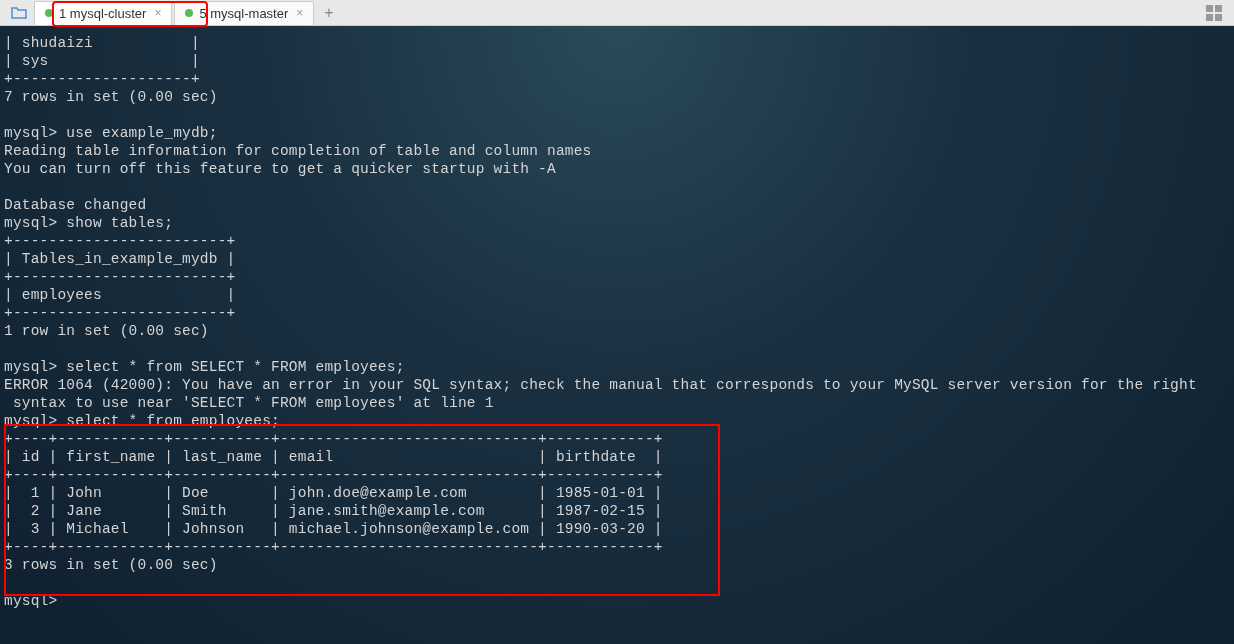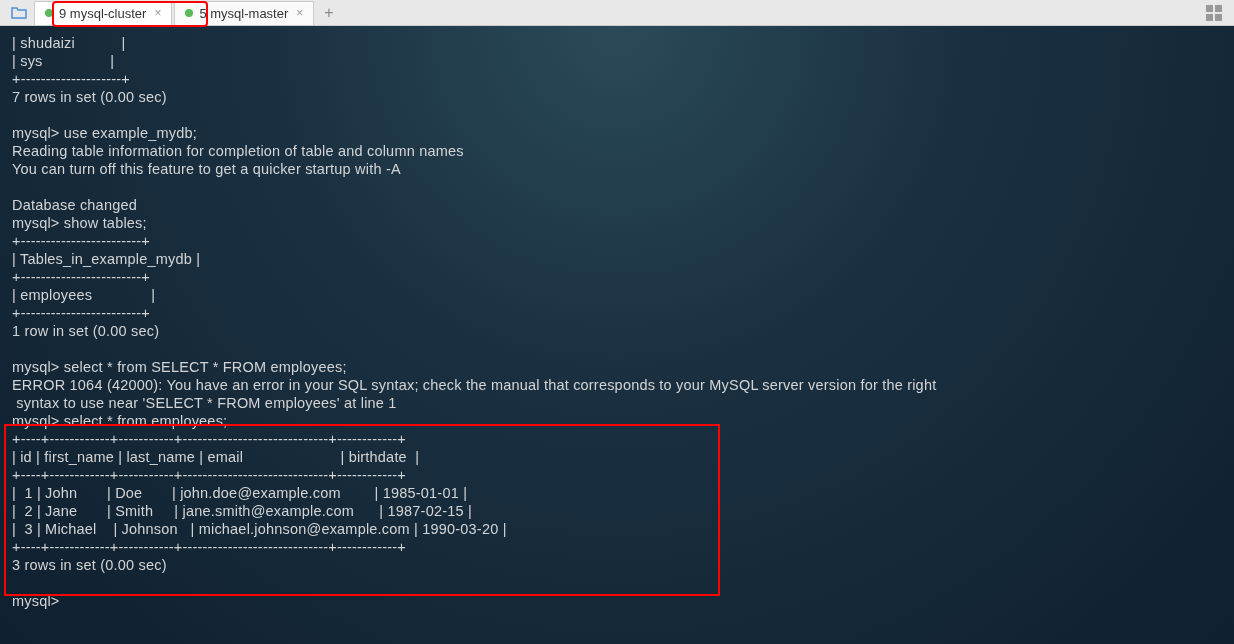--- a/index.html
+++ b/index.html
@@ -92,26 +92,26 @@
     .grid-icon div {
       background: #999;
     }
     .terminal-container {
       position: relative;
       height: 618px;
       background: radial-gradient(ellipse at center top, #2a4a5a 0%, #1a3040 40%, #0f2030 100%);
       overflow: hidden;
     }
     .terminal {
-      font-family: Liberation Sans, sans-serif;
+      font-family: Liberation Mono, monospace;
       font-size: 14.5px;
       line-height: 18px;
       color: #d4d4d4;
       white-space: pre;
-      padding: 8px 12px;
+      padding: 8px 4px;
       letter-spacing: 0.2px;
     }
     .query-highlight {
       position: absolute;
       border: 2px solid #ff0000;
       pointer-events: none;
       z-index: 5;
       top: 398px;
       left: 4px;
       width: 716px;
@@ -123,21 +123,21 @@
 
 <div class="top-bar">
   <div class="folder-icon">
     <svg width="16" height="14" viewBox="0 0 16 14">
       <path d="M1 2 L6 2 L7 4 L15 4 L15 12 L1 12 Z" fill="none" stroke="#4a90d9" stroke-width="1.5"></path>
     </svg>
   </div>
   <div class="tabs">
     <div class="tab active">
       <span class="status-dot"></span>
-      <span>9 mysql-cluster</span>
+      <span>1 mysql-cluster</span>
       <span class="close-x">×</span>
     </div>
     <div class="tab">
       <span class="status-dot"></span>
       <span>5 mysql-master</span>
       <span class="close-x">×</span>
     </div>
     <div class="new-tab">+</div>
   </div>
   <div class="grid-icon">

